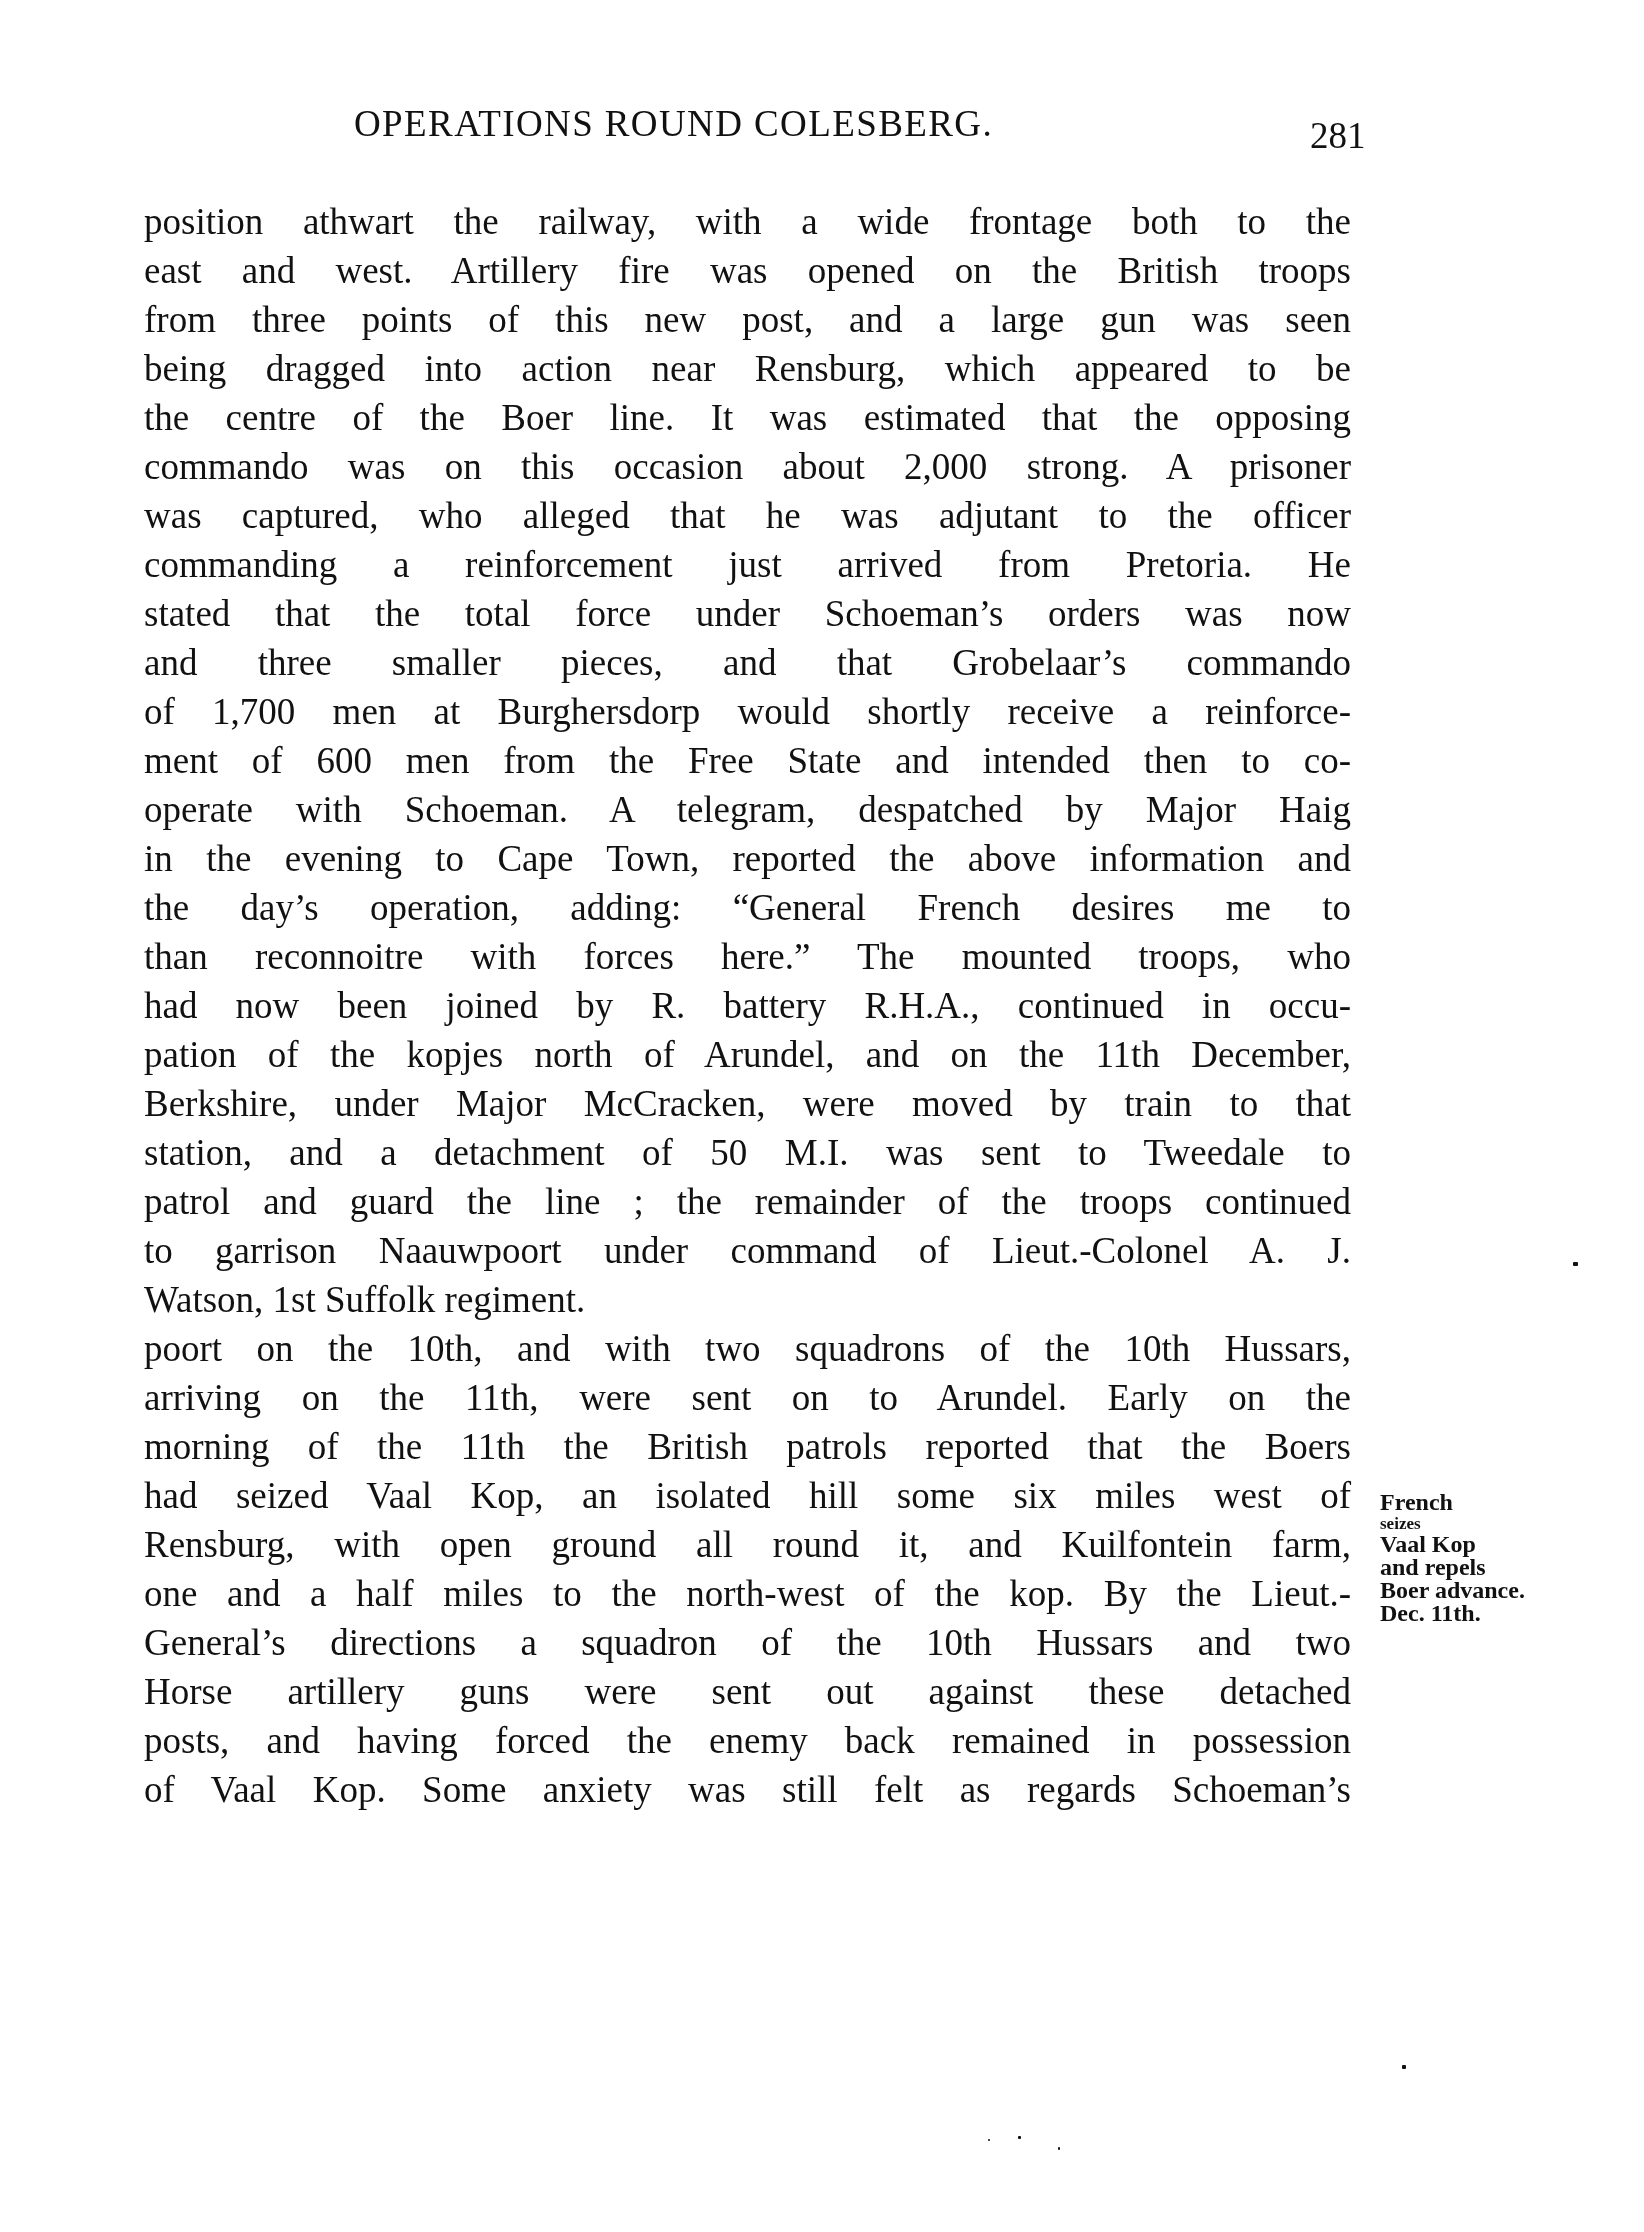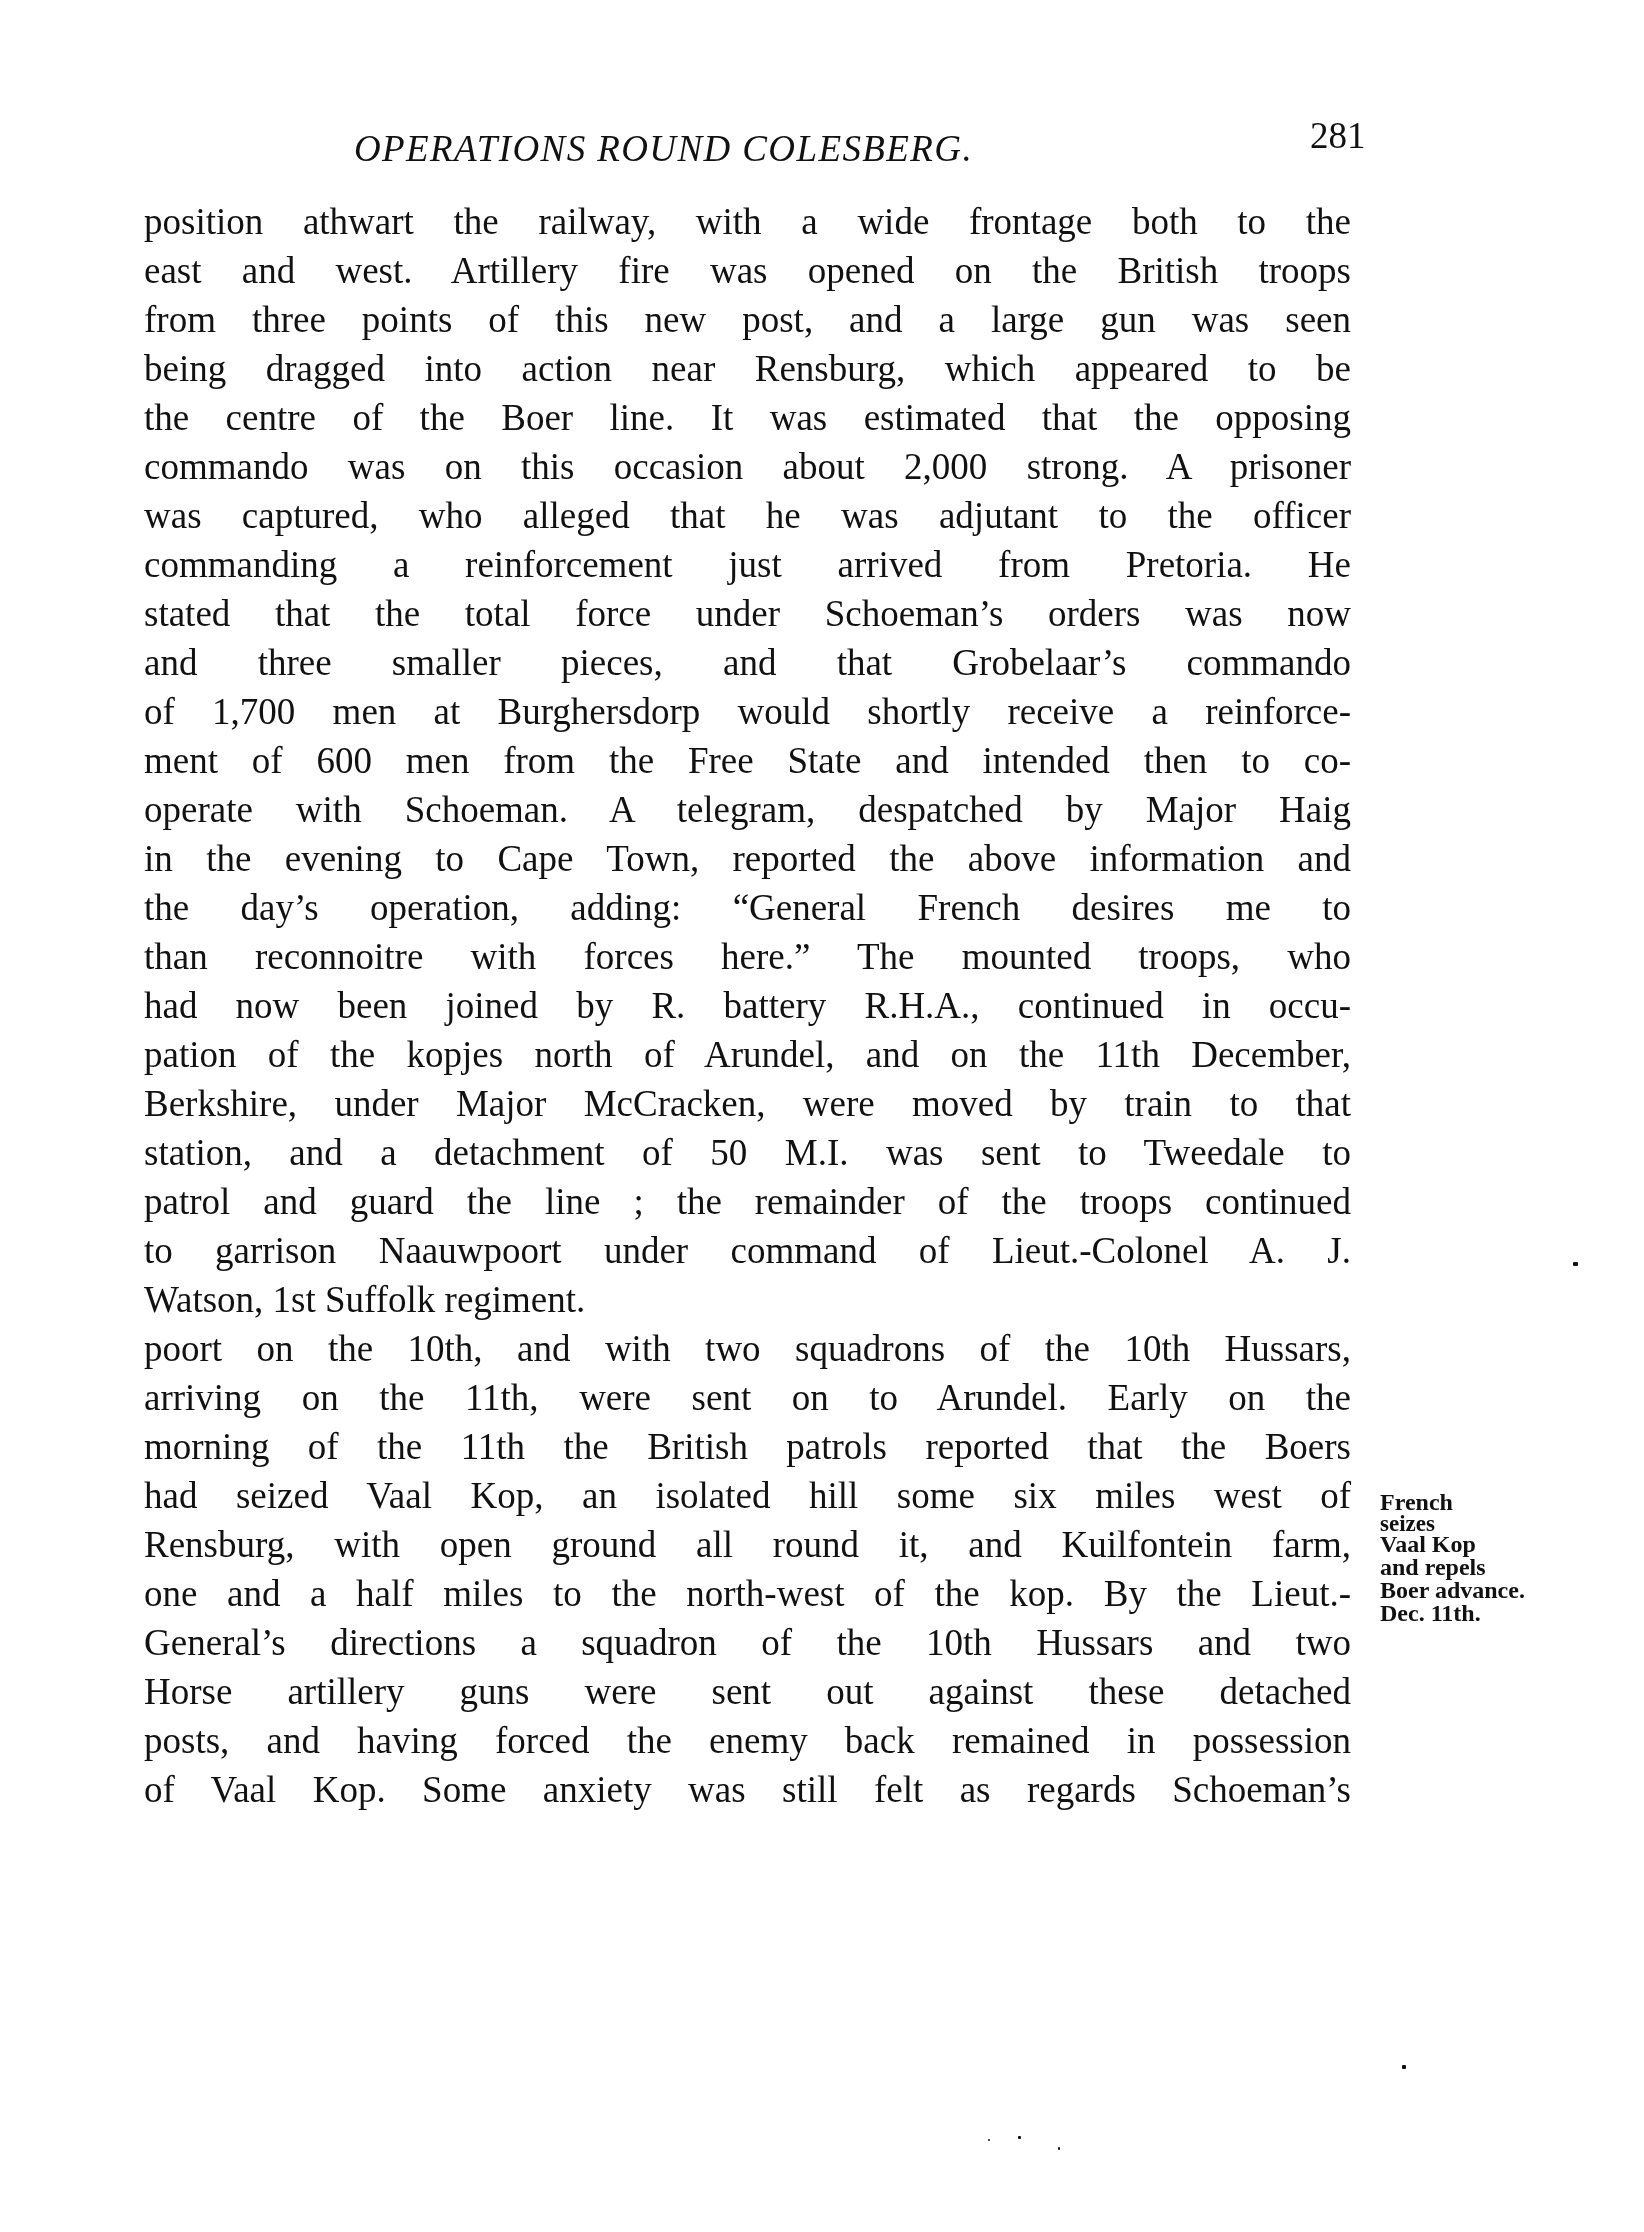--- a/index.html
+++ b/index.html
@@ -1,28 +1,28 @@
 <!DOCTYPE html>
 <html><head>
 <meta charset="utf-8">
 <style>
   html, body { margin: 0; padding: 0; background: #ffffff; }
   body { width: 1645px; height: 2233px; position: relative; overflow: hidden; color: #111111;
          font-family: "Liberation Serif", "DejaVu Serif", serif; }
-  .header { position: absolute; left: 354px; top: 126px; font-size: 37px; letter-spacing: 1.4px;
-            white-space: nowrap; line-height: 46px; font-style: italic; }
+  .header { position: absolute; left: 354px; top: 101px; font-size: 37px; letter-spacing: 1.4px;
+            white-space: nowrap; line-height: 46px; }
   .page-num { position: absolute; left: 1290px; top: 113px; font-size: 37px; line-height: 46px; margin-left: 20px; }
   .body-text { position: absolute; left: 144px; top: 197px; width: 1207px; }
   .line { display: block; height: 49px; line-height: 49px; font-size: 37px; white-space: nowrap;
           text-align: justify; text-align-last: justify; }
   .line.last { text-align-last: left; }
   .line.indent { padding-left: 38px; }
   .margin-note { position: absolute; left: 1380px; top: 1491px; width: 240px; font-size: 24px; font-weight: bold; }
   .mn-line { display: block; line-height: 23px; white-space: nowrap; }
-  .mn-line.small { font-size: 23px; line-height: 19px; }
+  .mn-line.small { font-size: 17px; line-height: 19px; }
   .speck { position: absolute; background: #111; border-radius: 1px; }
 </style>
 </head>
 <body>
 
 <div class="header">OPERATIONS ROUND COLESBERG.</div>
 <div class="page-num">281</div>
 
 <div class="body-text">
   <span class="line">position athwart the railway, with a wide frontage both to the</span>

